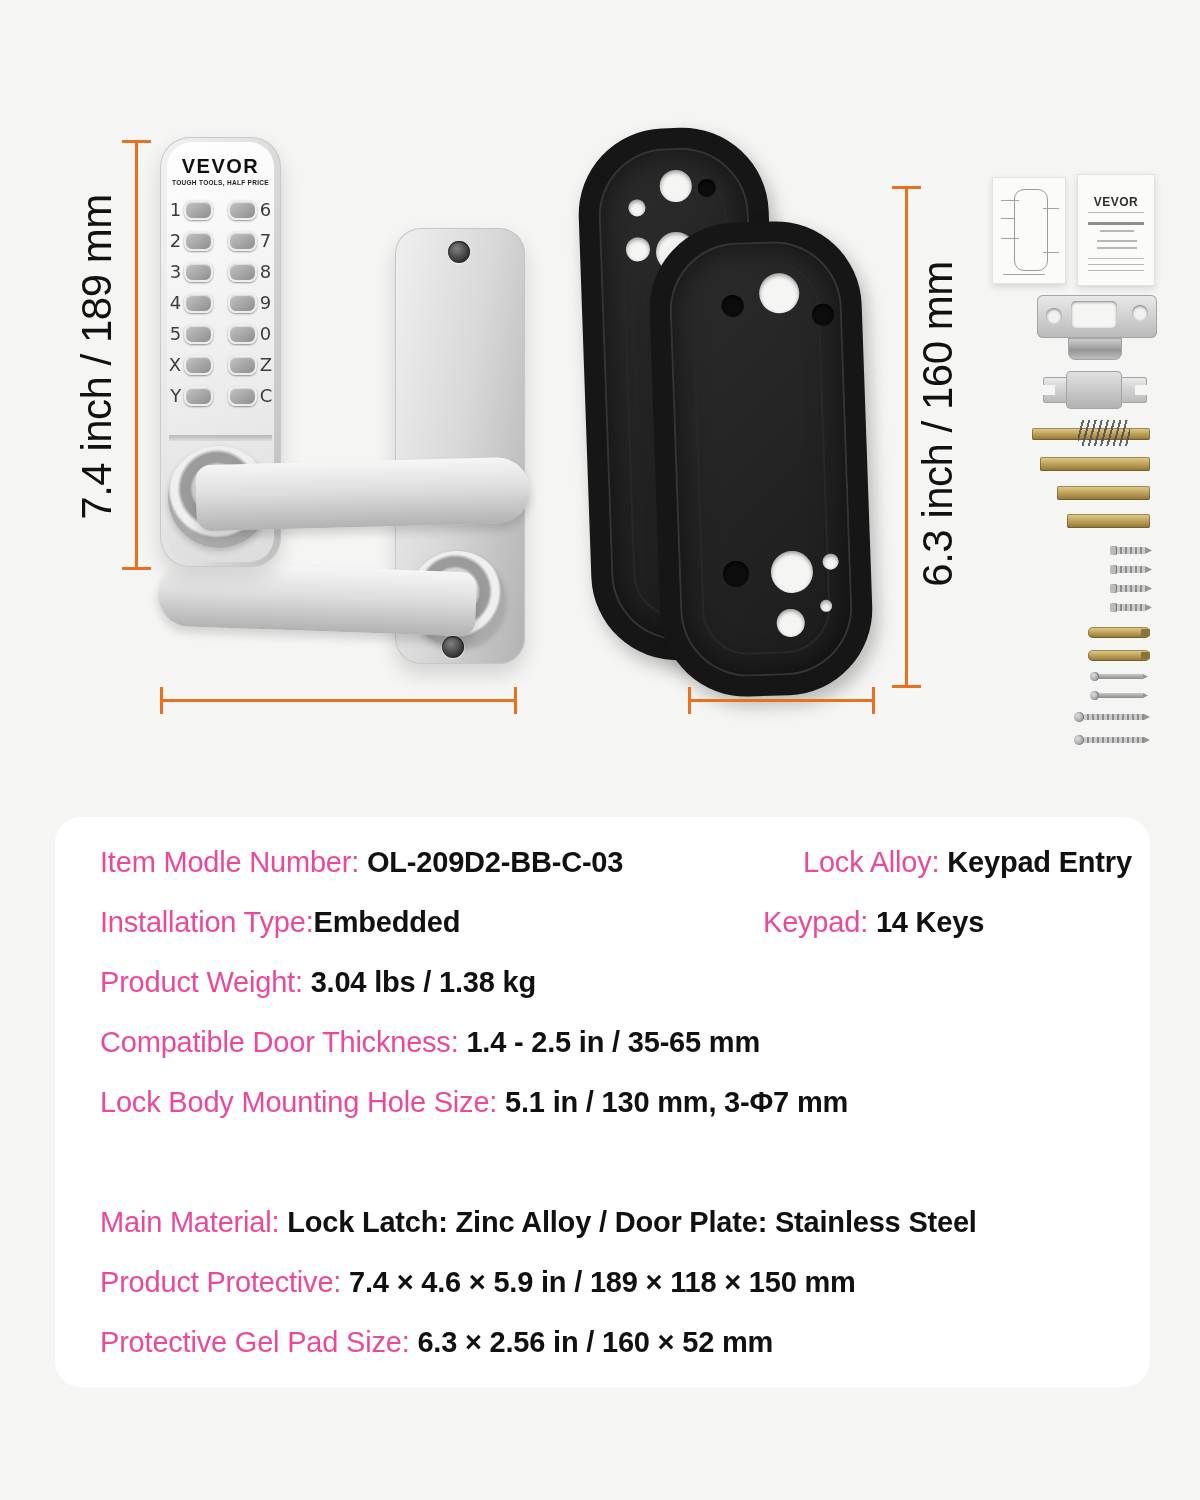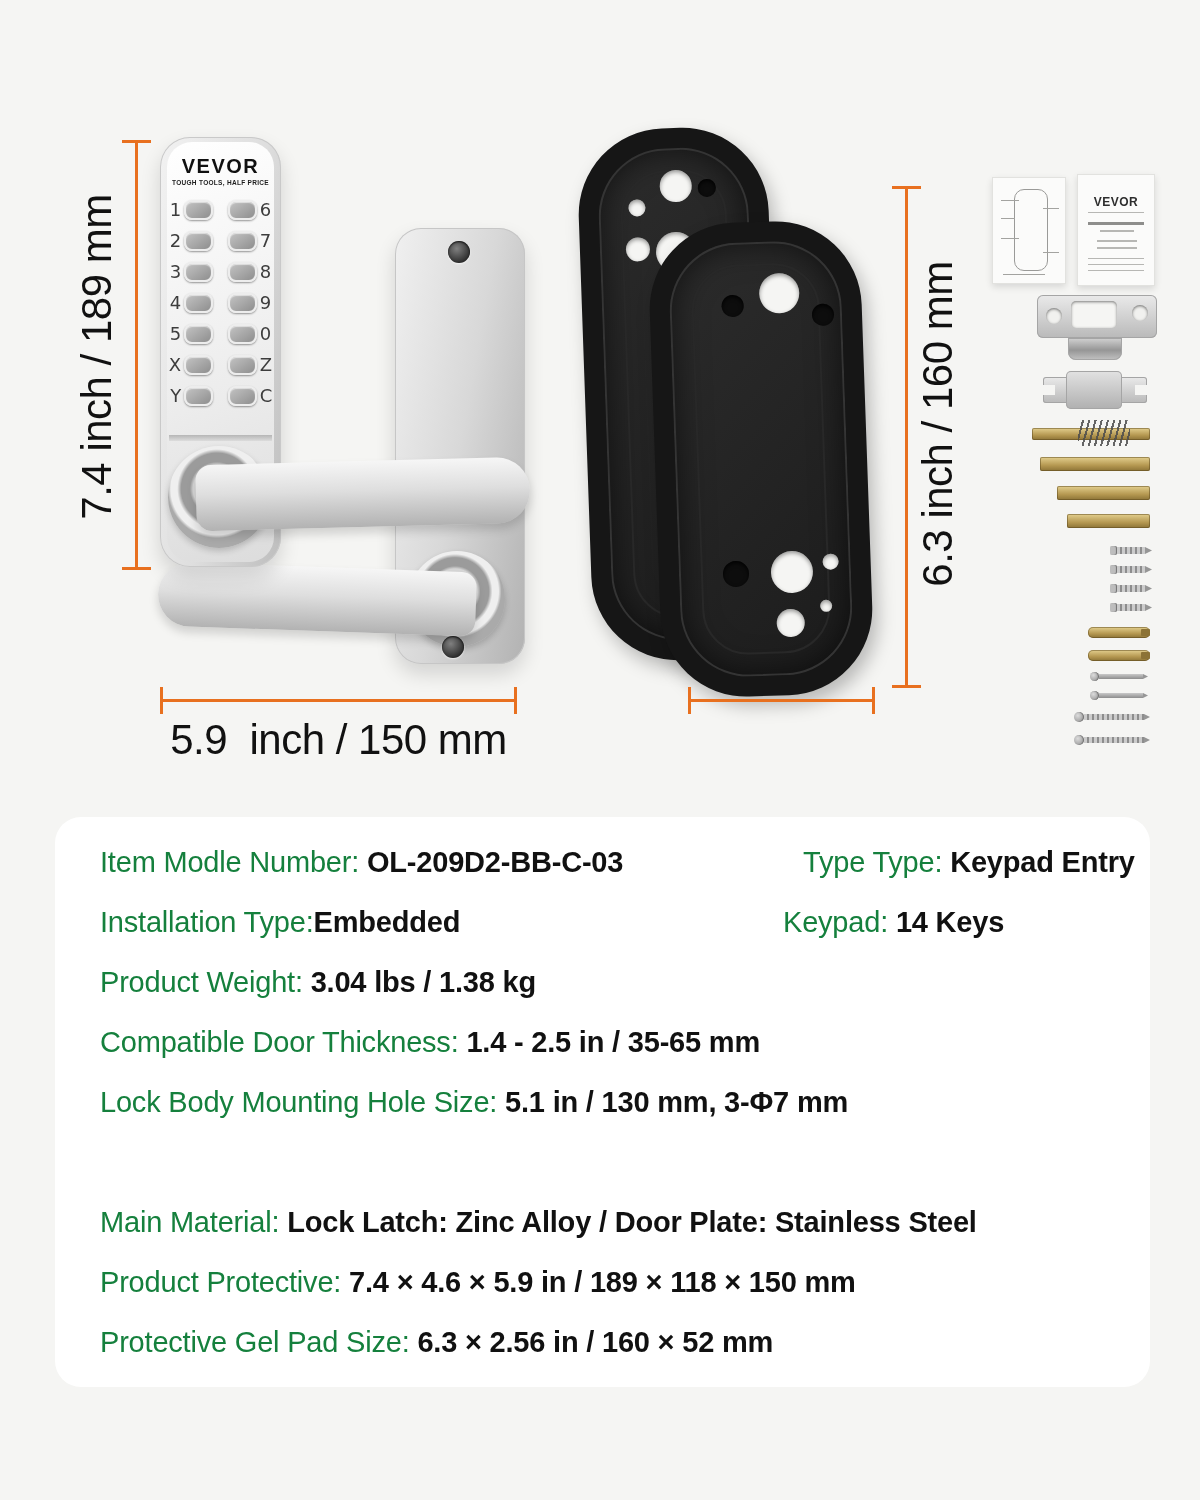--- a/index.html
+++ b/index.html
@@ -99,21 +99,21 @@
     box-shadow:inset -1px 0 1px #6f6f6f;}
   .scr-head.round{border-radius:50%; background:radial-gradient(circle at 38% 35%, #dcdcdc, #8a8a8a);}
   .scr-shaft{position:absolute; background:repeating-linear-gradient(90deg,#cccccc 0 3px,#8d8d8d 3px 5px);}
   .scr-tip{position:absolute; background:#969696; clip-path:polygon(0 0,100% 50%,0 100%);}
   .post-tip{position:absolute; right:0; top:2px; width:9px; height:7px; background:#8c7336; border-radius:1px;}
   
   .spec-card{position:absolute; left:55px; top:817px; width:1095px; height:570px;
     background:#ffffff; border-radius:26px;}
   .spec-row{position:absolute; font-size:29px; line-height:60px; white-space:nowrap;
     letter-spacing:-0.2px;}
-  .spec-row .lab{font-weight:400; color:#15803d;}
+  .spec-row .lab{font-weight:400; color:#ec4899;}
   .spec-row .val{font-weight:700; color:#111;}
 </style>
 </head>
 <body>
 
 <div class="canvas">
 
   <div class="dim-line v" style="left:135px; top:140px; height:430px;"></div>
   <div class="dim-label v" style="left:-118px; top:331px; width:430px;">7.4 inch / 189 mm</div>
 
@@ -178,21 +178,20 @@
             <span class="knum right">C</span>
         </div>
       </div>
       <div class="panel-seam"></div>
     </div>
   </div>
   <div class="hub front"></div>
   <div class="lever front"></div>
 
   <div class="dim-line h" style="left:160px; top:699px; width:357px;"></div>
-  <div class="dim-label" style="left:160px; top:714px; width:357px;">5.9  inch / 150 mm</div>
 
   <div class="pad" style="left:585px; top:128px; width:190px; height:532px; transform:rotate(-2deg);">
     <div class="pad-inner"></div>
     <div class="pad-hole" style="left:82px; top:42px; width:32px; height:32px;"></div>
     <div class="pad-hole" style="left:50px; top:70px; width:17px; height:17px;"></div>
     <div class="pad-hole" style="left:46px; top:108px; width:24px; height:24px;"></div>
     <div class="pad-hole" style="left:76px; top:104px; width:40px; height:40px;"></div>
     <div class="pad-hole dark" style="left:120px; top:52px; width:18px; height:18px;"></div>
     <div class="pad-hole" style="left:72px; top:432px; width:34px; height:34px;"></div>
   </div>
@@ -322,20 +321,20 @@
     <div class="spec-row" style="left:45px; top:375px;">
       <span class="lab">Main Material: </span><span class="val">Lock Latch: Zinc Alloy / Door Plate: Stainless Steel</span>
     </div>
     <div class="spec-row" style="left:45px; top:435px;">
       <span class="lab">Product Protective: </span><span class="val">7.4 × 4.6 × 5.9 in / 189 × 118 × 150 mm</span>
     </div>
     <div class="spec-row" style="left:45px; top:495px;">
       <span class="lab">Protective Gel Pad Size: </span><span class="val">6.3 × 2.56 in / 160 × 52 mm</span>
     </div>
     <div class="spec-row" style="left:748px; top:15px;">
-      <span class="lab">Type Type: </span><span class="val">Keypad Entry</span>
-    </div>
-    <div class="spec-row" style="left:728px; top:75px;">
+      <span class="lab">Lock Alloy: </span><span class="val">Keypad Entry</span>
+    </div>
+    <div class="spec-row" style="left:708px; top:75px;">
       <span class="lab">Keypad: </span><span class="val">14 Keys</span>
     </div>
   </div>
 
 </div>
 
 </body></html>

